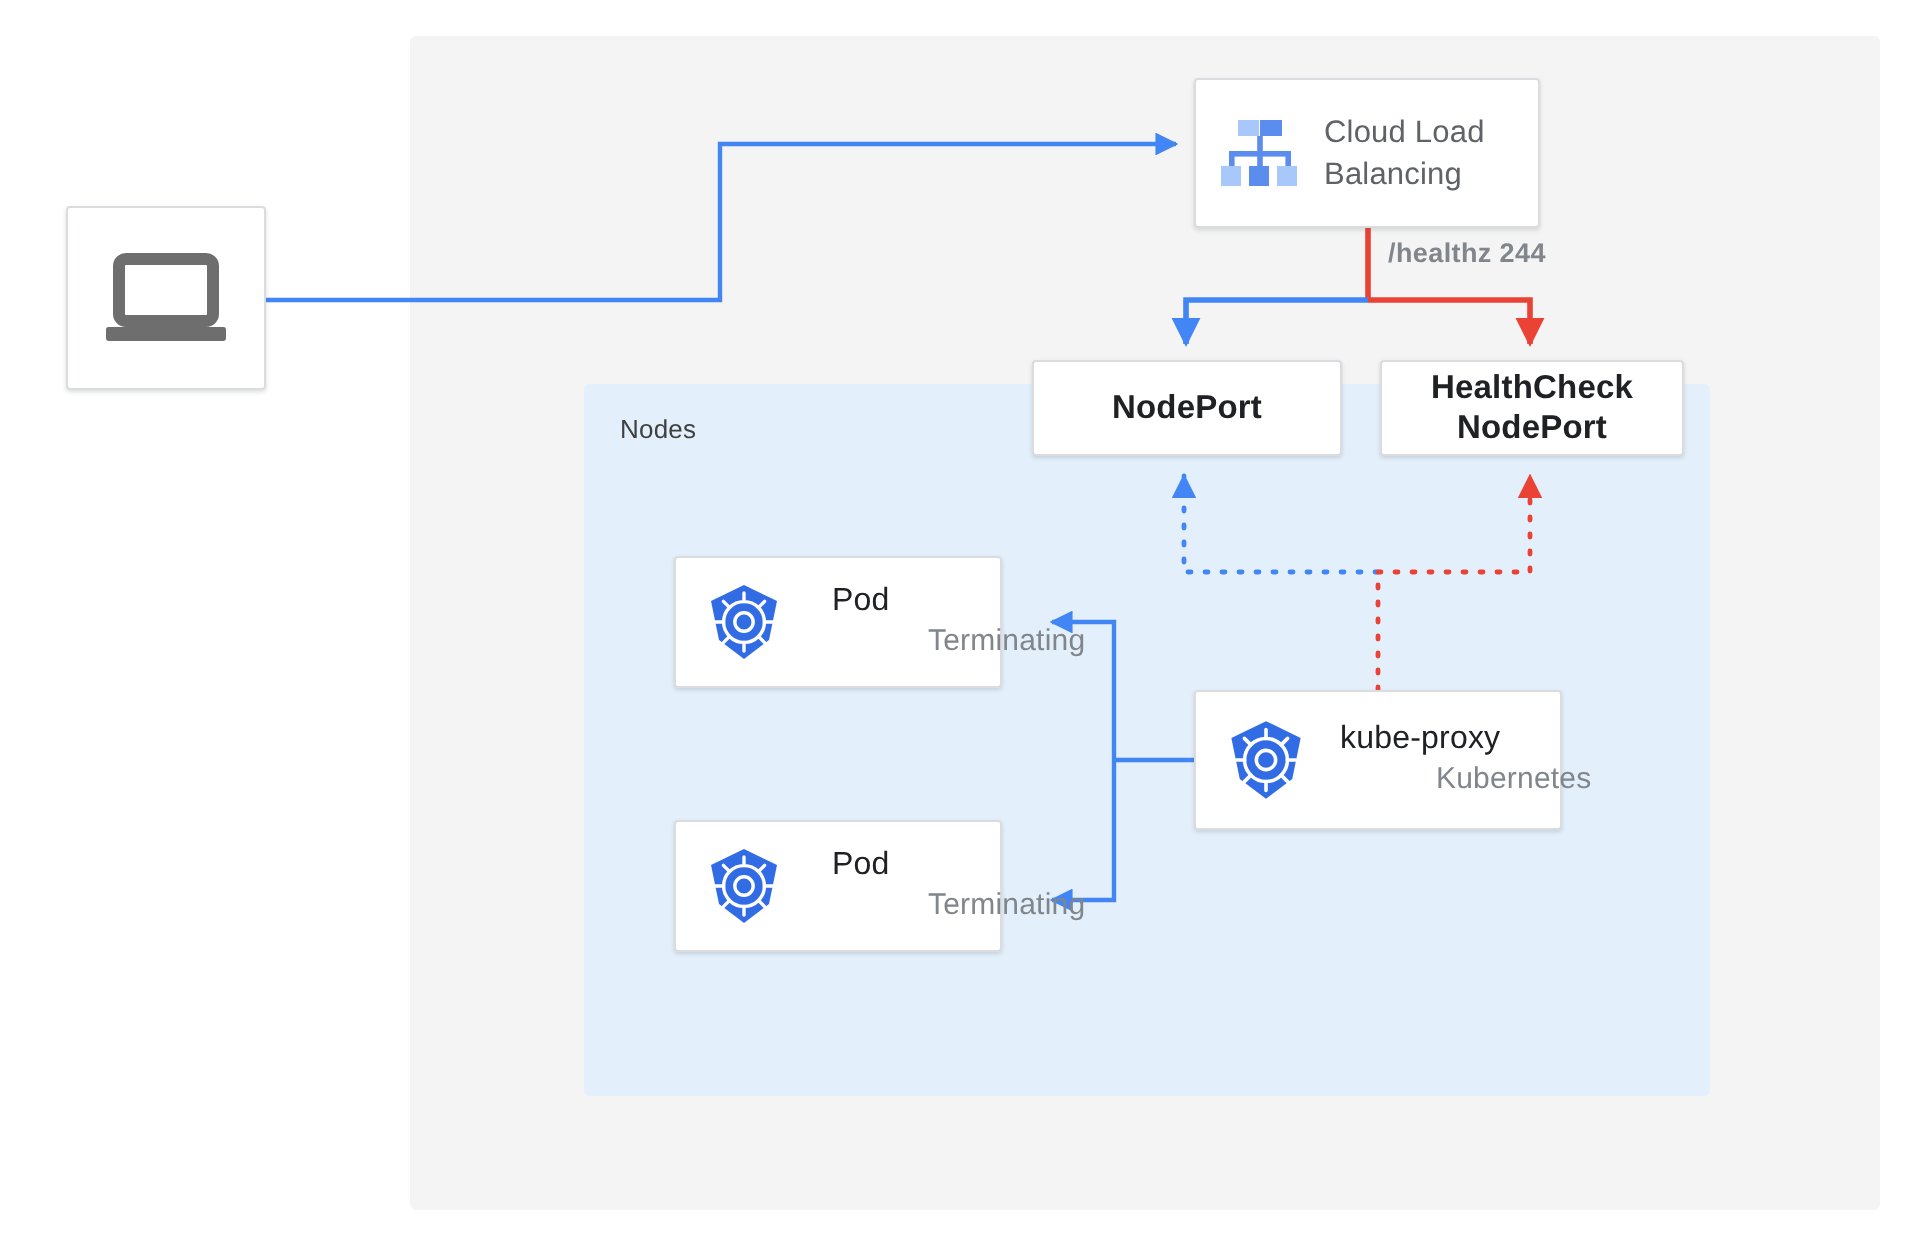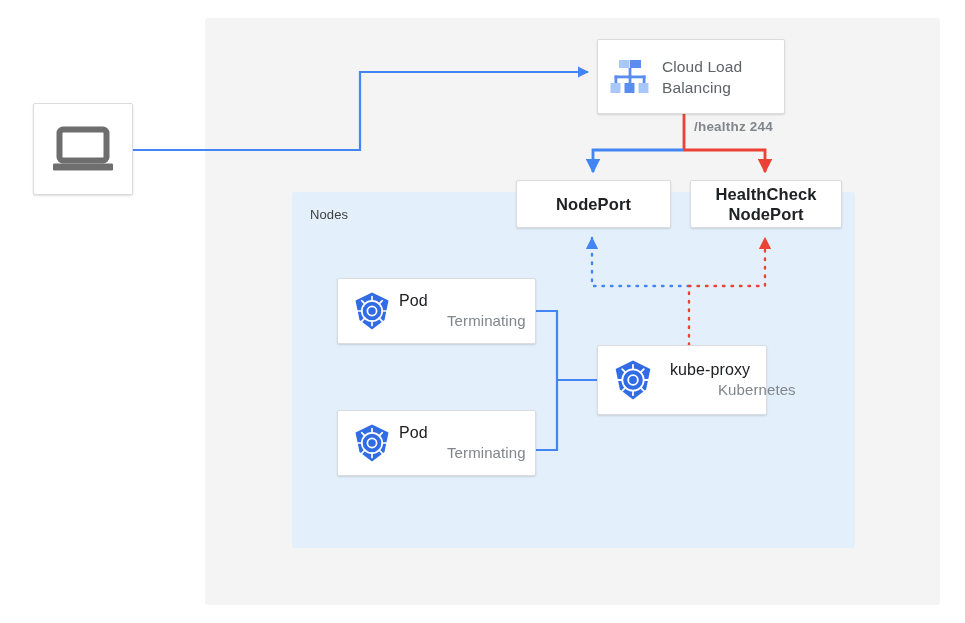--- a/index.html
+++ b/index.html
@@ -59,21 +59,21 @@
 
   
   .card-laptop {
     left: 33px; top: 103px; width: 100px; height: 92px;
     justify-content: center;
   }
   .laptop-icon { width: 62px; height: 46px; display:block; }
 
   
   .card-clb {
-    left: 597px; top: 39px; width: 188px; height: 75px;
+    left: 597px; top: 39px; width: 173px; height: 75px;
     padding-left: 10px; gap: 10px;
   }
   .clb-icon { width: 44px; height: 40px; flex: 0 0 auto; display:block; }
   .clb-text {
     font-size: 15.5px;
     color: #5f6368;
     line-height: 21px;
     letter-spacing: .1px;
   }
 
@@ -87,29 +87,29 @@
   .port-text {
     font-size: 16.5px;
     font-weight: bold;
     color: #202124;
     line-height: 20px;
     letter-spacing: .1px;
   }
 
   
   .card-pod {
-    left: 337px; width: 199px; height: 66px;
-    padding-left: 14px; gap: 7px;
+    left: 337px; width: 164px; height: 66px;
+    padding-left: 14px; gap: 24px;
   }
   .card-pod-1 { top: 278px; }
   .card-pod-2 { top: 410px; }
 
   
   .card-kubeproxy {
-    left: 597px; top: 345px; width: 170px; height: 70px;
+    left: 597px; top: 345px; width: 184px; height: 70px;
     padding-left: 14px; gap: 16px;
   }
 
   .k8s-icon { width: 42px; height: 42px; flex: 0 0 auto; display:block; }
   .k8s-icon-sm { width: 40px; height: 40px; flex: 0 0 auto; display:block; }
 
   .card-title {
     font-size: 16px;
     color: #202124;
     line-height: 20px;

